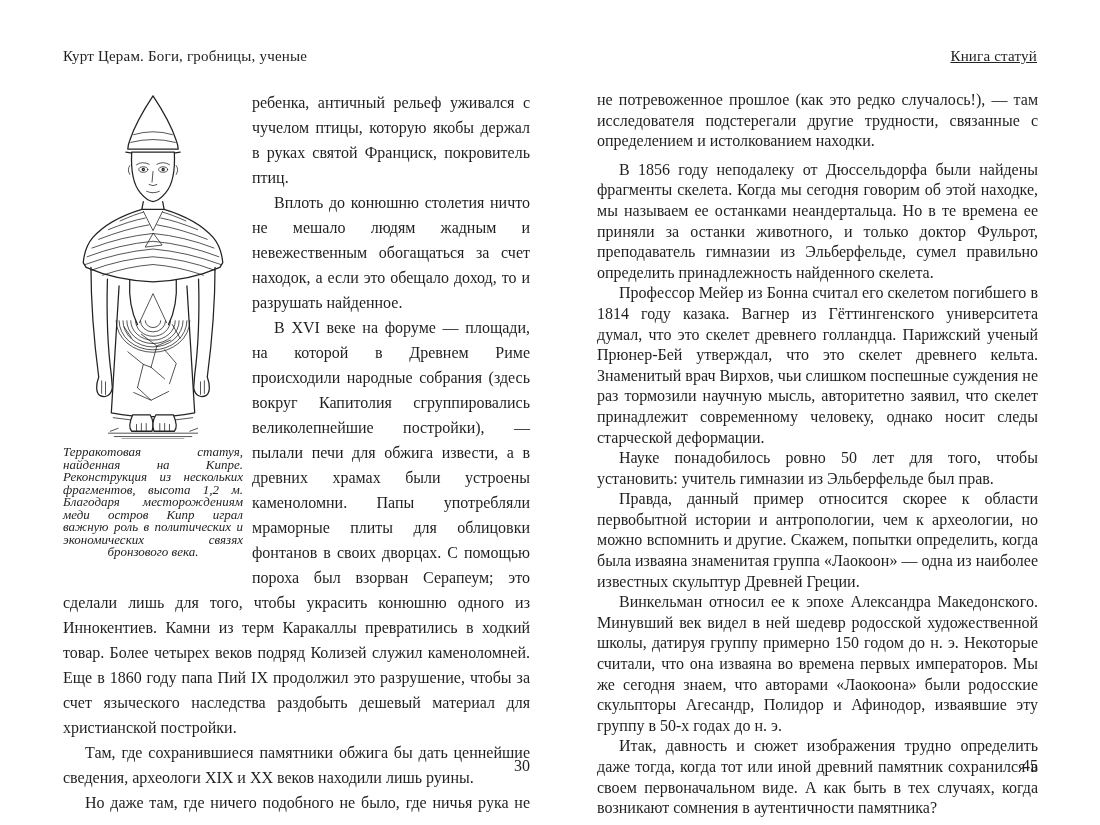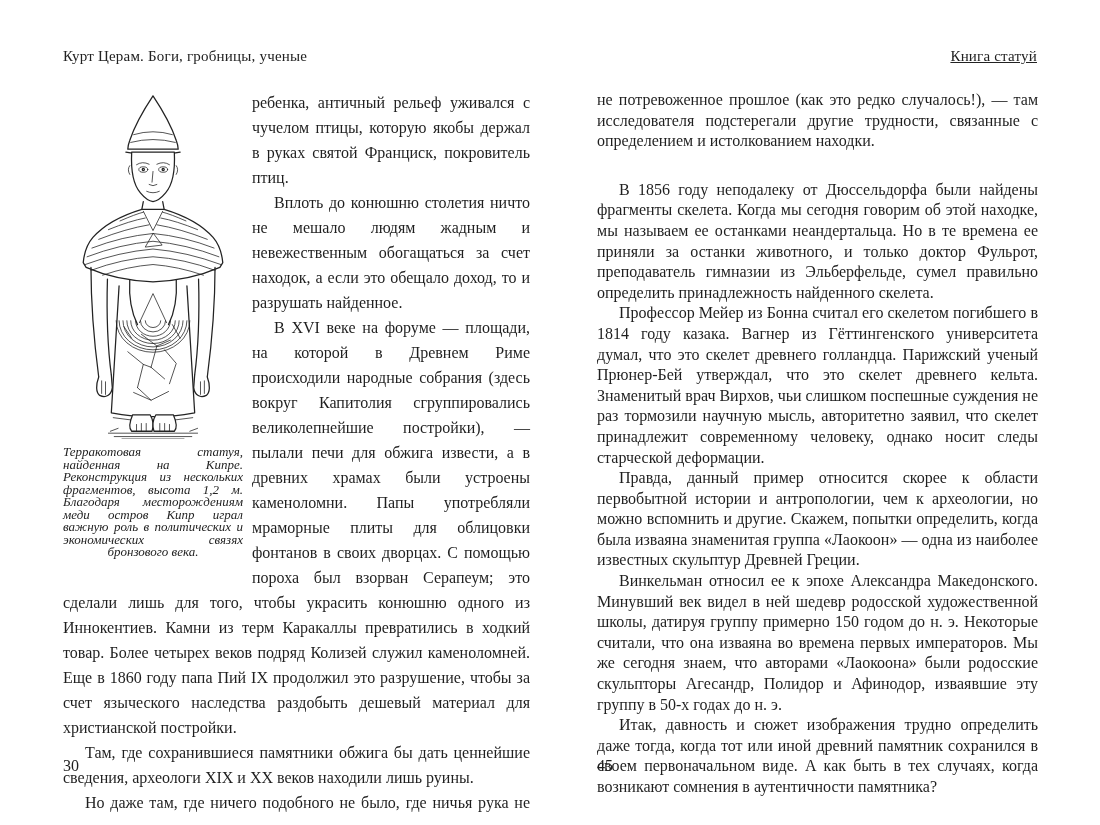--- a/index.html
+++ b/index.html
@@ -25,42 +25,42 @@
 
   .body-text p.para {
     margin: 0;
     text-align: justify;
     font-size: 16px;
     line-height: 25px;
     hyphens: auto; -webkit-hyphens: auto;
   }
   .page-right .body-text p.para { line-height: 20.6px; }
   .body-text p.indent { text-indent: 22px; }
-  .body-text p.gap { margin-top: 28px; }
+  .body-text p.gap { margin-top: 8px; }
 
   .figure { float: left; width: 180px; margin: 2px 9px 12px 0; }
   .statue { display: block; margin: 0 auto; }
   .statue path, .statue line, .statue ellipse, .statue circle {
     fill: none; stroke: #232323; stroke-width: 1.3; stroke-linecap: round; stroke-linejoin: round;
   }
   .statue .solidw { fill: #ffffff; }
   .statue .thin { stroke-width: 0.8; }
 
   .caption {
     margin-top: 7px;
     font-style: italic;
     font-size: 13px;
     line-height: 12.5px;
     text-align: justify;
     text-align-last: center;
     -moz-text-align-last: center;
     color: #232323;
   }
 
-  .page-number { position: absolute; top: 757px; font-size: 16px; text-align: left; color: #1f1f1f; }
+  .page-number { position: absolute; top: 757px; font-size: 16px; text-align: right; color: #1f1f1f; }
   .pn-left  { left: 63px;  width: 467px; }
   .pn-right { left: 597px; width: 441px; }
 </style>
 </head>
 <body>
 
 <div class="spread">
 
   <div class="running-header-left">Курт Церам. Боги, гробницы, ученые</div>
   <div class="running-header-right">Книга статуй</div>
@@ -152,20 +152,21 @@
         <p class="para indent">Там, где сохранившиеся памятники обжига бы дать ценнейшие сведения, археологи XIX и XX веков находили лишь руины.</p>
         <p class="para indent">Но даже там, где ничего подобного не было, где ничья рука не занималась разрушениями, ни один вор не видел запрятанных сокровищ и перед глазами археолога вставало никем</p>
       </div>
   </div>
 
   <div class="page page-right">
     <div class="body-text">
         <p class="para">не потревоженное прошлое (как это редко случалось!), — там исследователя подстерегали другие трудности, связанные с определением и истолкованием находки.</p>
         <p class="para indent gap">В 1856 году неподалеку от Дюссельдорфа были найдены фрагменты скелета. Когда мы сегодня говорим об этой находке, мы называем ее останками неандертальца. Но в те времена ее приняли за останки животного, и только доктор Фульрот, преподаватель гимназии из Эльберфельде, сумел правильно определить принадлежность найденного скелета.</p>
         <p class="para indent">Профессор Мейер из Бонна считал его скелетом погибшего в 1814 году казака. Вагнер из Гёттингенского университета думал, что это скелет древнего голландца. Парижский ученый Прюнер-Бей утверждал, что это скелет древнего кельта. Знаменитый врач Вирхов, чьи слишком поспешные суждения не раз тормозили научную мысль, авторитетно заявил, что скелет принадлежит современному человеку, однако носит следы старческой деформации.</p>
+        <p class="para indent">Науке понадобилось ровно 50 лет для того, чтобы установить: учитель гимназии из Эльберфельде был прав.</p>
         <p class="para indent">Правда, данный пример относится скорее к области первобытной истории и антропологии, чем к археологии, но можно вспомнить и другие. Скажем, попытки определить, когда была изваяна знаменитая группа «Лаокоон» — одна из наиболее известных скульптур Древней Греции.</p>
         <p class="para indent">Винкельман относил ее к эпохе Александра Македонского. Минувший век видел в ней шедевр родосской художественной школы, датируя группу примерно 150 годом до н. э. Некоторые считали, что она изваяна во времена первых императоров. Мы же сегодня знаем, что авторами «Лаокоона» были родосские скульпторы Агесандр, Полидор и Афинодор, изваявшие эту группу в 50-х годах до н. э.</p>
         <p class="para indent">Итак, давность и сюжет изображения трудно определить даже тогда, когда тот или иной древний памятник сохранился в своем первоначальном виде. А как быть в тех случаях, когда возникают сомнения в аутентичности памятника?</p>
       </div>
   </div>
 
   <div class="page-number pn-left">30</div>
   <div class="page-number pn-right">45</div>
 
 </div>

